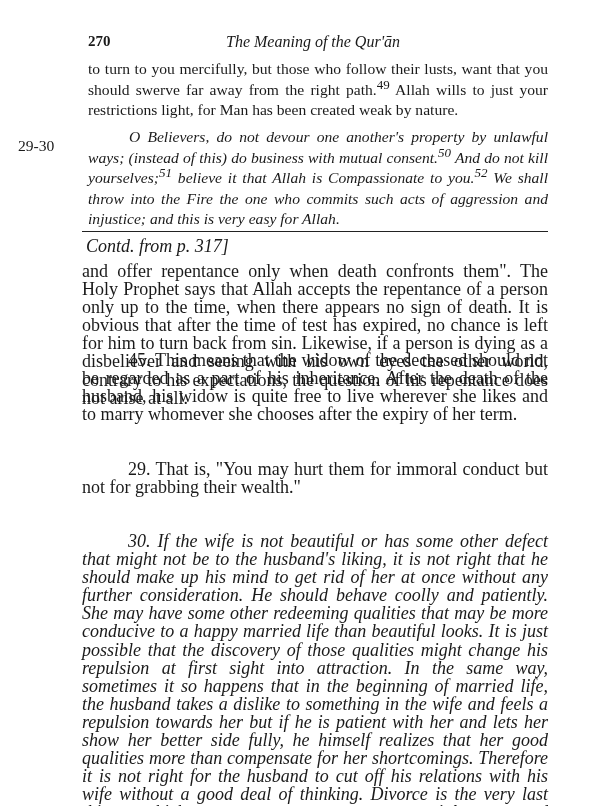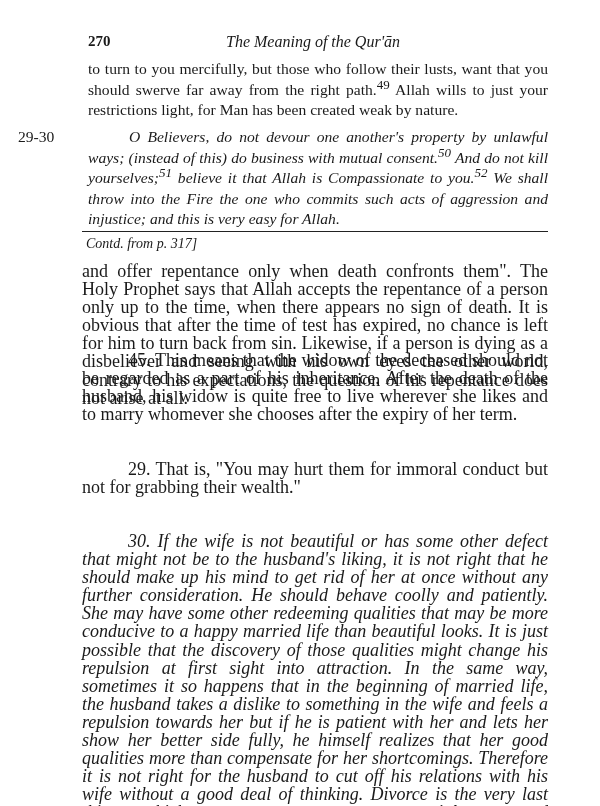--- a/index.html
+++ b/index.html
@@ -6,25 +6,25 @@
     body {
       width: 600px; height: 806px; background: #ffffff; position: relative; overflow: hidden;
       font-family: "Liberation Serif", "DejaVu Serif", serif; color: #1a1a1a;
     }
     .header { position: absolute; top: 33px; left: 88px; width: 460px; height: 20px; }
     .page-num { position: absolute; left: 0; top: 0; font-weight: bold; font-size: 15px; }
     .running-title { position: absolute; left: 138px; top: 0; font-style: italic; font-size: 16px; }
     .verse-block { position: absolute; left: 88px; width: 460px; font-size: 15.6px; line-height: 20.5px; text-align: justify; }
     .verse-top { top: 59px; }
     .verse-2930 { top: 127px; font-style: italic; }
-    .verse-marker { position: absolute; left: 18px; top: 127px; font-size: 15.6px; line-height: 20.5px; }
+    .verse-marker { position: absolute; left: 18px; top: 136px; font-size: 15.6px; line-height: 20.5px; }
     .indent-big { text-indent: 41px; }
     .sup { font-size: 13px; vertical-align: super; line-height: 0; }
     .rule { position: absolute; left: 82px; top: 231px; width: 466px; height: 0; border-top: 1.5px solid #222; }
-    .contd { position: absolute; left: 86px; top: 236px; font-style: italic; font-size: 14px; }
+    .contd { position: absolute; left: 86px; top: 236px; font-style: italic; font-size: 18px; }
     .notes { position: absolute; left: 82px; width: 466px; font-size: 18px; line-height: 18.1px; text-align: justify; }
     .note-27 { top: 262px; }
     .note-28 { top: 351px; }
     .note-29 { top: 460px; }
     .note-30 { top: 532px; font-style: italic; }
     .note-indent { text-indent: 46px; }
     p { margin: 0; }
   </style>
 </head>
 <body>

